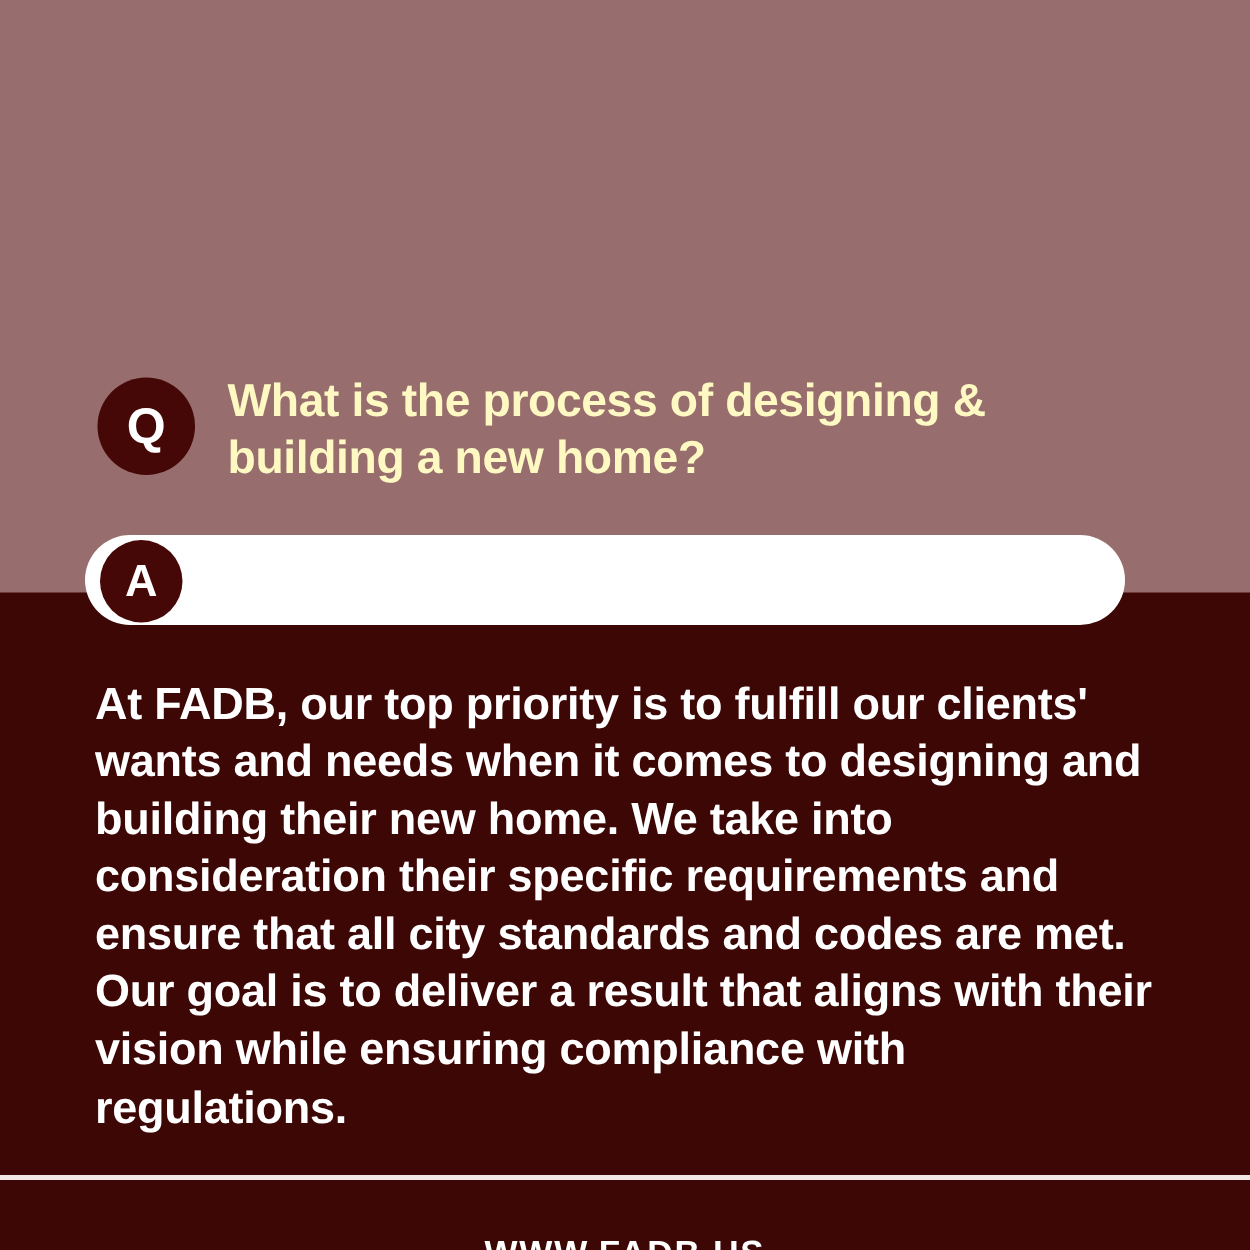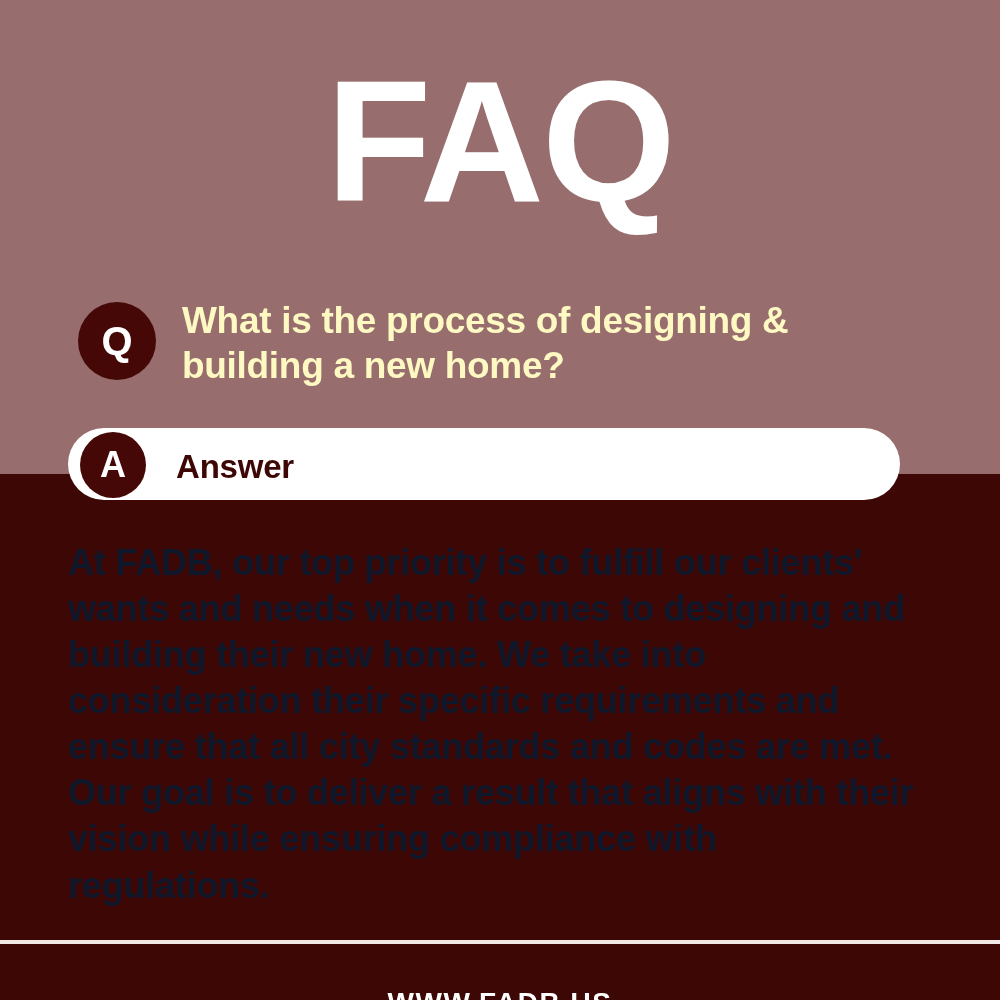--- a/index.html
+++ b/index.html
@@ -118,24 +118,24 @@
     top: 448px;
     color: #3d0705;
     font-size: 33px;
     font-weight: 700;
     letter-spacing: -0.2px;
   }
 
   
   .answer-body {
     position: absolute;
-    left: 68px;
+    left: 76px;
     top: 540px;
     width: 850px;
-    color: #0f172a;
+    color: #ffffff;
     font-size: 36px;
     font-weight: 700;
     line-height: 1.28;
     letter-spacing: -0.2px;
   }
 
   
   .footer-rule {
     position: absolute;
     left: 0;
@@ -158,29 +158,27 @@
   }
 </style>
 </head>
 <body>
 
 <div class="card">
 
   <div class="bg-top"></div>
   <div class="bg-bottom"></div>
 
-  <div class="faq-title">FAQ</div>
 
   <div class="question-row">
     <div class="q-badge">Q</div>
     <div class="q-text">What is the process of designing &amp; building a new home?</div>
   </div>
 
   <div class="answer-pill"></div>
   <div class="a-badge">A</div>
-  <div class="a-label">Answer</div>
 
   <div class="answer-body">At FADB, our top priority is to fulfill our clients' wants and needs when it comes to designing and building their new home. We take into consideration their specific requirements and ensure that all city standards and codes are met. Our goal is to deliver a result that aligns with their vision while ensuring compliance with regulations.</div>
 
   <div class="footer-rule"></div>
   <div class="footer-text">WWW.FADB.US</div>
 
 </div>
 
 </body></html>

